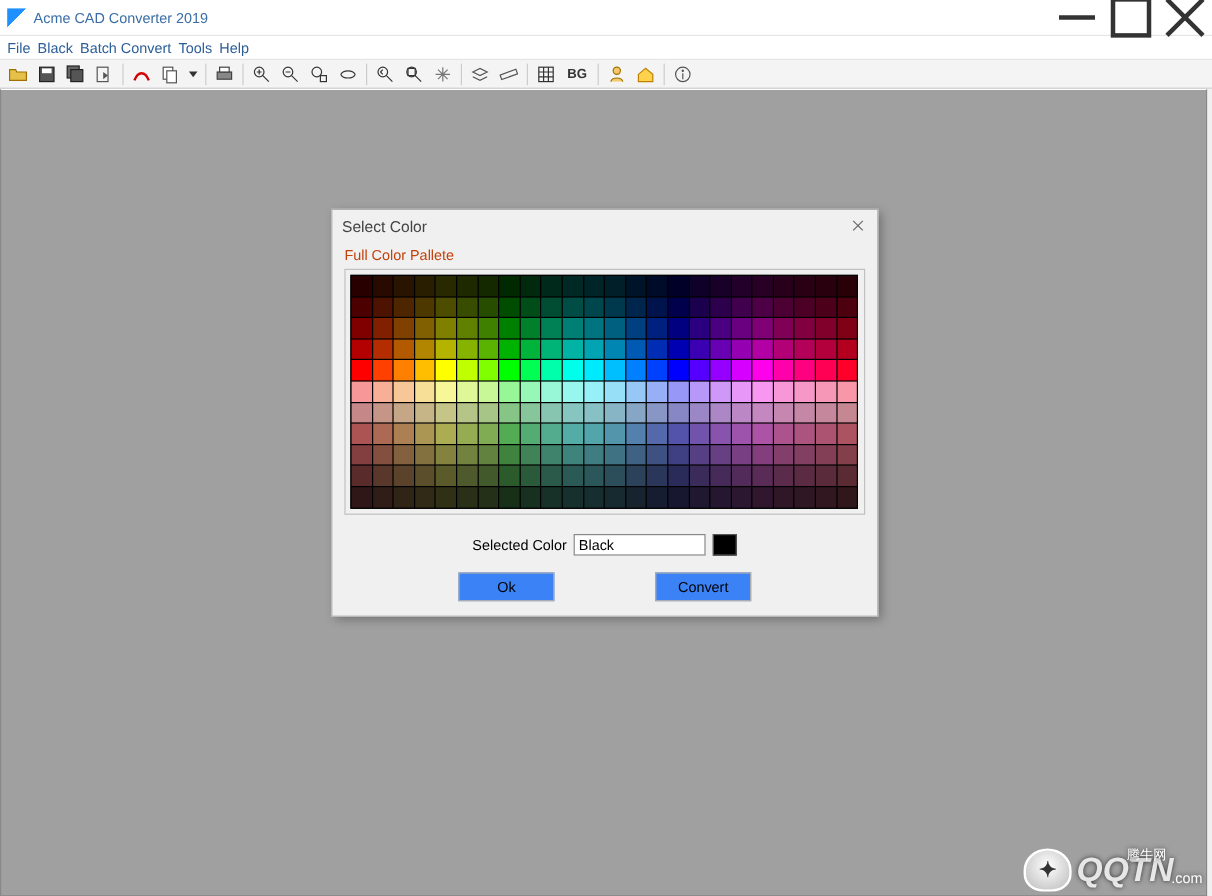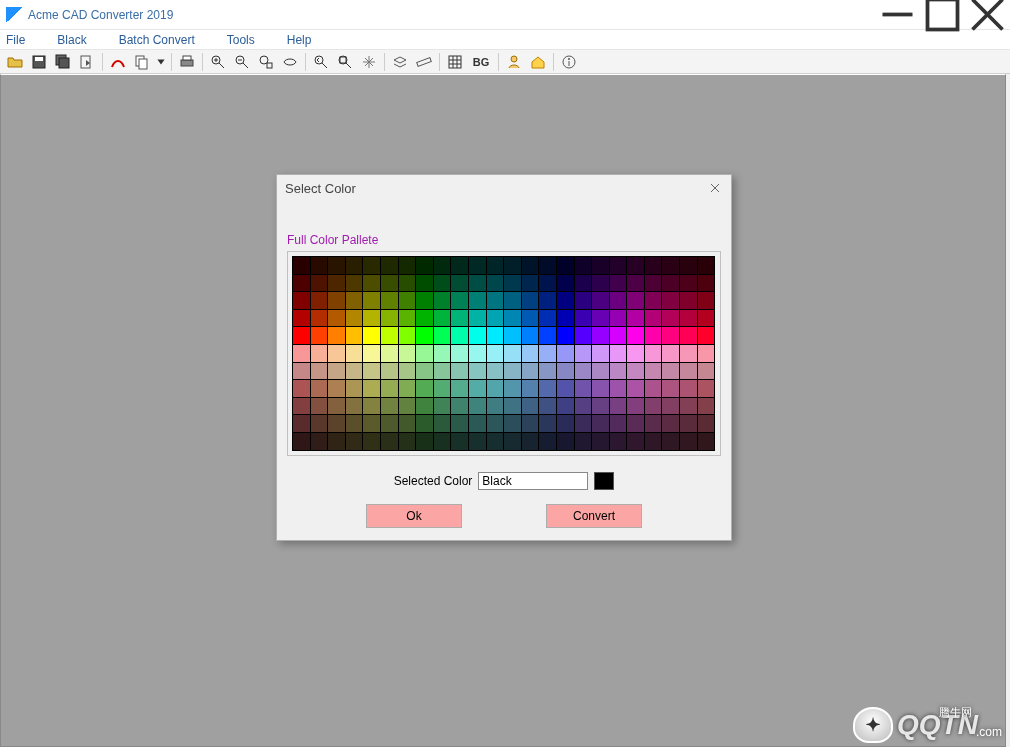--- a/index.html
+++ b/index.html
@@ -34,21 +34,21 @@
     display: flex; align-items: center; justify-content: center;
     color: #555;
   }
   .win-btn svg { stroke: #333; stroke-width: 1; fill: none; }
   .menubar {
     height: 20px;
     background: #fff;
     display: flex;
     align-items: center;
     padding-left: 6px;
-    gap: 32px;
+    gap: 6px;
     color: #2a5d99;
     border-bottom: 1px solid #e5e5e5;
   }
   .menubar span { cursor: default; }
   .toolbar {
     height: 24px;
     background: #f4f4f4;
     display: flex;
     align-items: center;
     padding: 0 4px;
@@ -100,21 +100,21 @@
     padding: 6px 6px 8px 6px;
     margin:0;
   }
   fieldset legend { font-size:12px; color:#222; padding:0 3px; }
   .swatch-row { display:flex; gap:4px; }
   .swatch {
     width: 22px; height: 18px;
     border: 1px solid #555;
   }
 
-  .full-label { margin-top: 28px; margin-bottom: 4px; color:#a21caf; }
+  .full-label { margin-top: 1px; margin-bottom: 4px; color:#c2410c; }
   .full-palette-box {
     border: 1px solid #c0c0c0;
     padding: 4px;
     background:#f0f0f0;
   }
   .full-grid {
     display: grid;
     grid-template-columns: repeat(24, 16.6px);
     grid-auto-rows: 16.6px;
     gap: 1px;
@@ -132,22 +132,22 @@
     border:1px solid #888; font-size:12px; padding:1px 3px;
     background:#fff;
   }
   .sel-swatch {
     width:20px;height:18px;background:#000;border:1px solid #555;
   }
   .btn-row {
     display:flex; justify-content:center; gap:84px; margin-top:14px;
   }
   .btn {
-    width:96px; height:24px;
-    background:#fca5a5; border:1px solid #adadad;
+    width:80px; height:24px;
+    background:#3b82f6; border:1px solid #adadad;
     display:flex;align-items:center;justify-content:center;
     font-size:12px;
   }
 
   .watermark {
     position:absolute; right:8px; bottom:4px;
     color: rgba(255,255,255,.85);
     font-weight:bold; font-style:italic;
     font-size: 28px;
     text-shadow: 0 0 4px #333;

